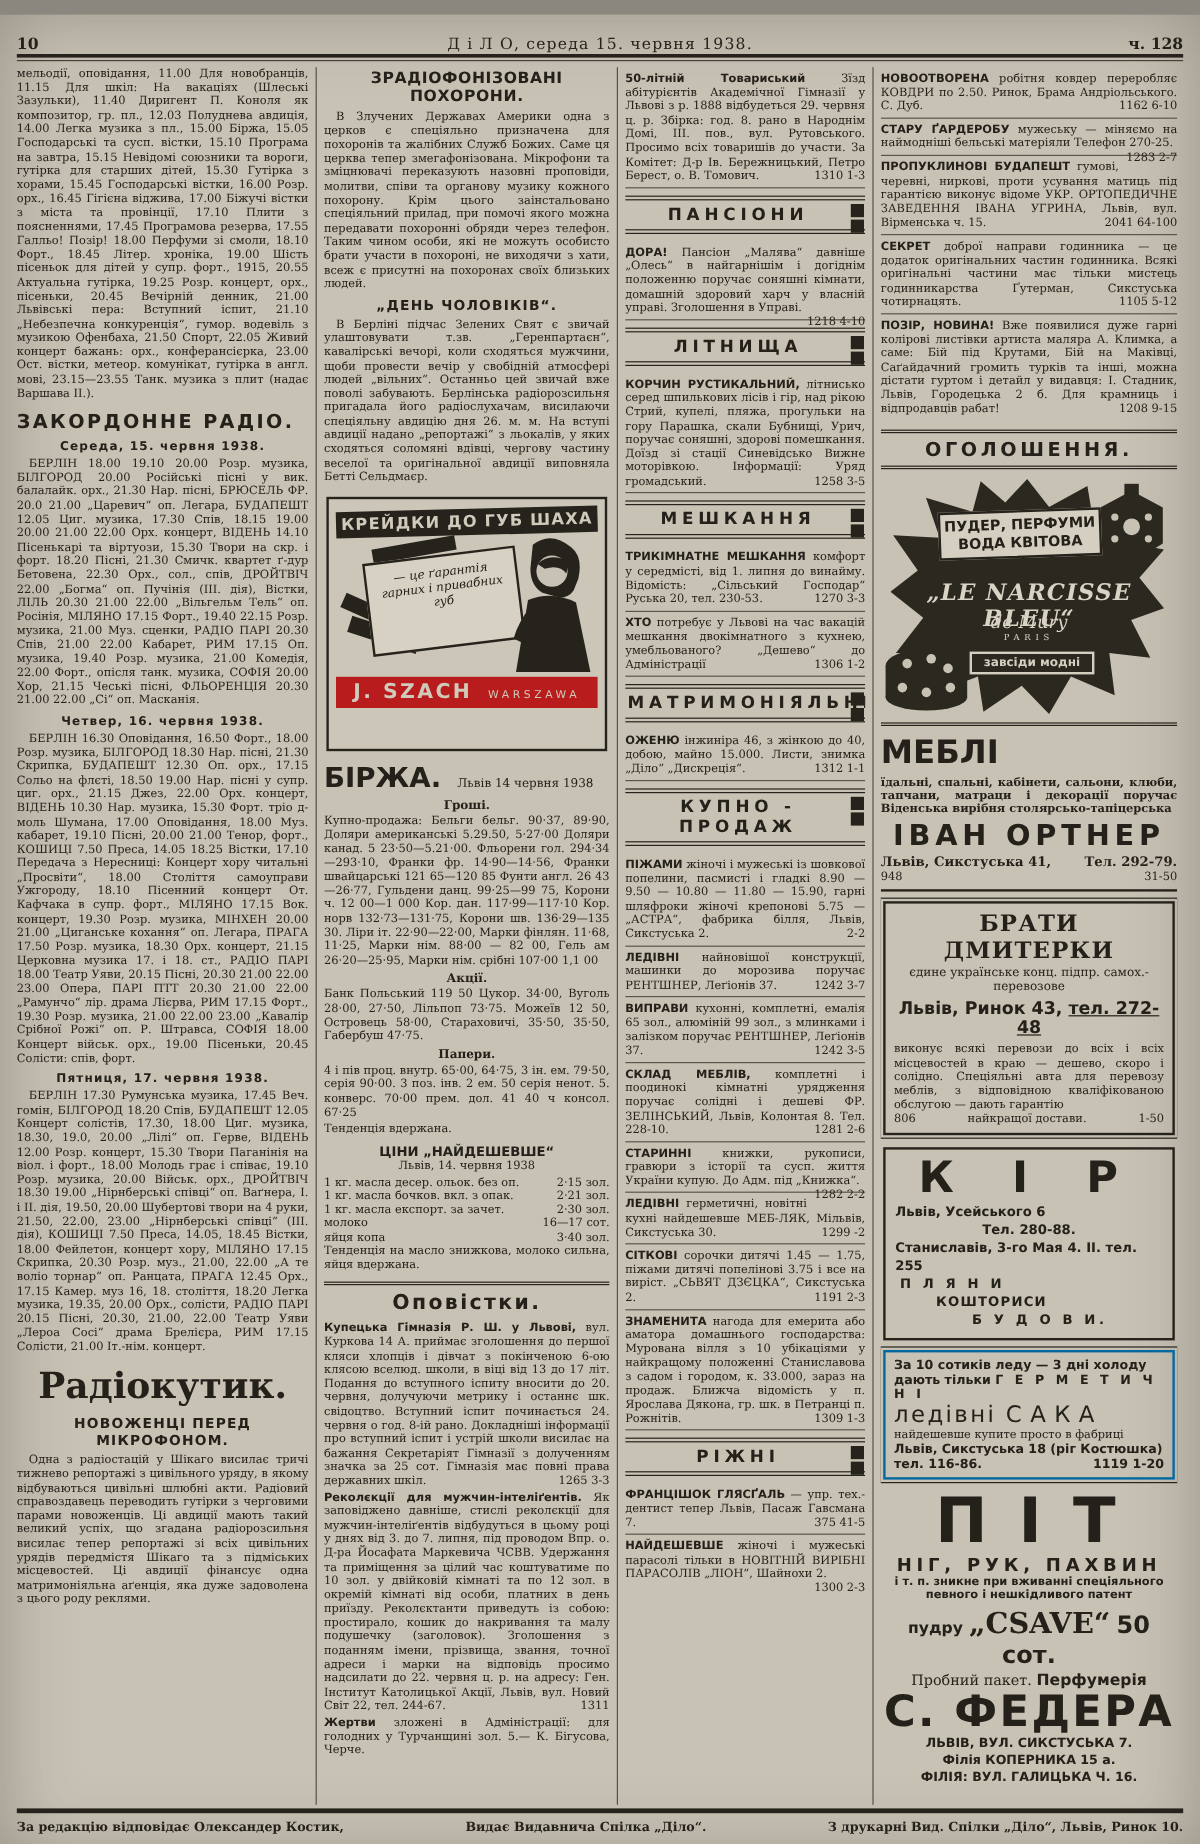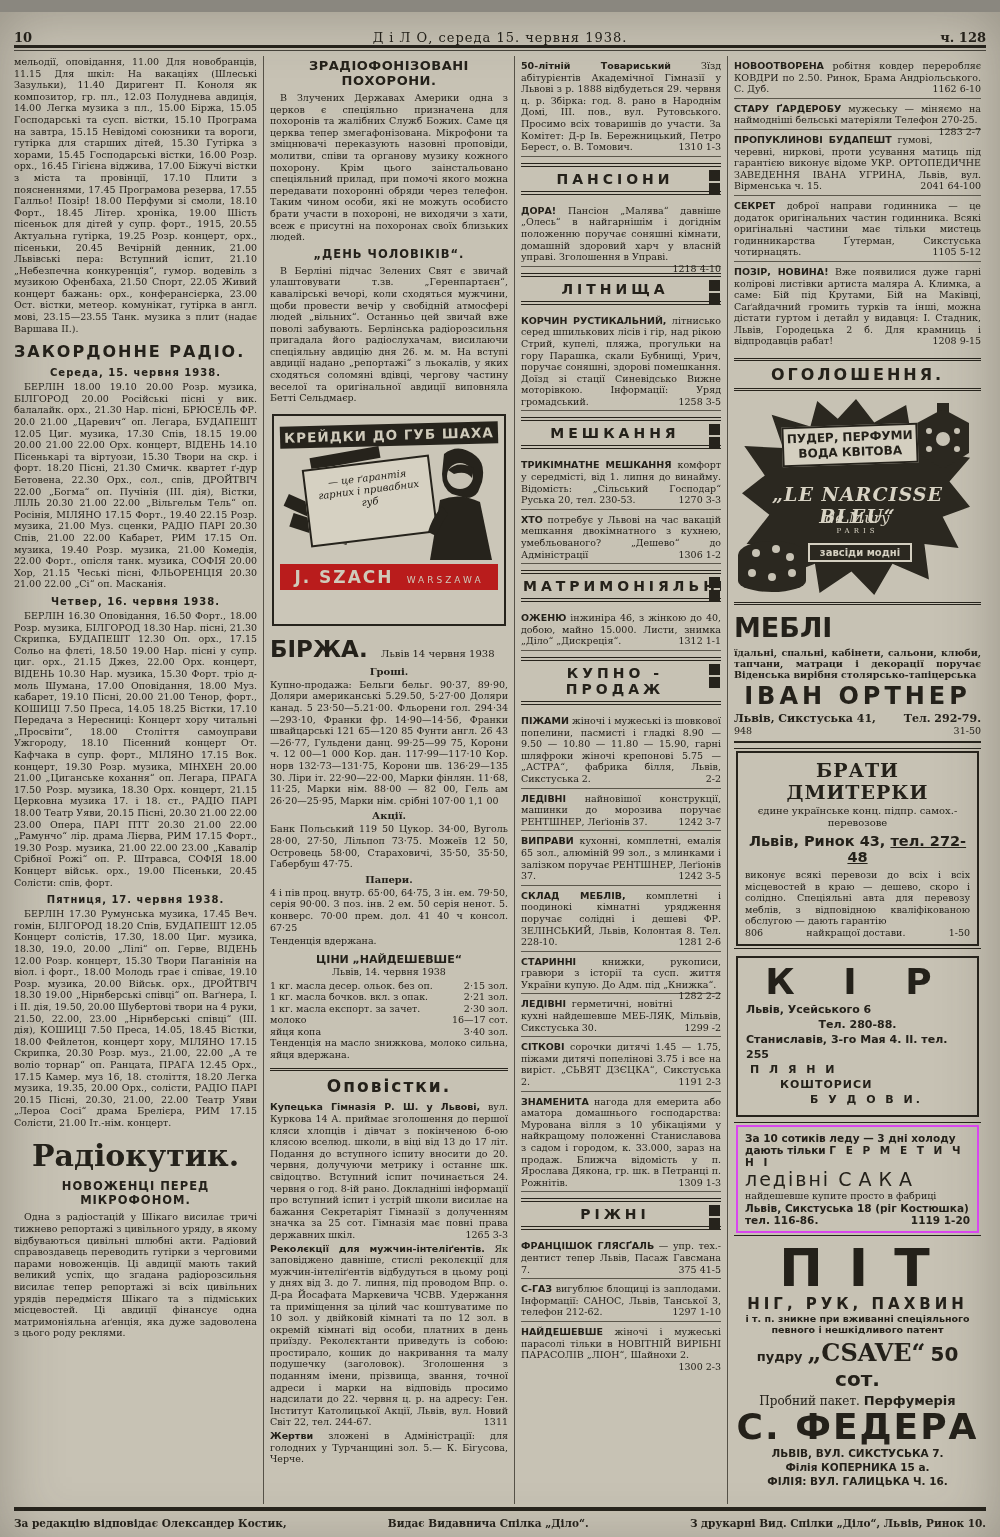--- a/index.html
+++ b/index.html
@@ -115,21 +115,21 @@
   
   .kir{ border:2px solid #26231c; margin:10px 2px 8px 2px; padding:4px 8px 8px 8px; }
   .kir-title{ font-family:"DejaVu Sans", sans-serif; font-weight:bold; font-size:36px;
     letter-spacing:18px; text-align:center; line-height:40px; }
   .kir-line{ font-family:"DejaVu Sans", sans-serif; font-weight:bold; font-size:11px; line-height:15px; }
   .kir-c{ text-align:center; }
   .kir-i1{ padding-left:4px; letter-spacing:3px; }
   .kir-i2{ padding-left:34px; letter-spacing:1px; }
   .kir-i3{ padding-left:64px; letter-spacing:3px; }
   
-  .saka{ border:2px solid #d946ef; outline:1px solid #26231c; outline-offset:2px; margin:8px 2px; padding:5px 7px; }
+  .saka{ border:2px solid #0369a1; outline:1px solid #26231c; outline-offset:2px; margin:8px 2px; padding:5px 7px; }
   .saka-l1{ font-family:"DejaVu Sans", sans-serif; font-weight:bold; font-size:10.5px; }
   .saka-l2 b{ letter-spacing:3px; }
   .saka-title{ font-family:"DejaVu Sans", sans-serif; font-weight:normal; font-size:19px; letter-spacing:2px; }
   .saka-title .wide{ letter-spacing:7px; }
   .saka p{ font-size:9.5px; line-height:11.5px; }
   .saka-addr{ font-family:"DejaVu Sans", sans-serif; font-weight:bold; font-size:10.5px; }
   
   .pit{ text-align:center; margin-top:6px; }
   .pit-title{ font-family:"DejaVu Sans", sans-serif; font-weight:bold; font-size:52px;
     letter-spacing:26px; line-height:54px; padding-left:20px; }
@@ -341,23 +341,20 @@
 
         <div class="sec-head">
           <span class="sec-sq"></span>
           <span>РІЖНІ</span>
         </div>
 
         <div class="ad">
           <p><b class="lead">ФРАНЦІШОК ГЛЯСҐАЛЬ</b> <span>— упр. тех.-дентист тепер Львів, Пасаж Гавсмана 7.</span> <span class="ref">375 41-5</span></p>
         </div>
 
-        <div class="ad">
-          <p><b class="lead">С-ГАЗ</b> <span>вигублює блощиці із заплодами. Інформації: САНОС, Львів, Танської 3, телефон 212-62.</span> <span class="ref">1297 1-10</span></p>
-        </div>
 
         <div class="ad">
           <p><b class="lead">НАЙДЕШЕВШЕ</b> <span>жіночі і мужеські парасолі тільки в НОВІТНІЙ ВИРІБНІ ПАРАСОЛІВ „ЛІОН“, Шайнохи 2.</span> <span class="ref">1300 2-3</span></p>
         </div>
       </div>
 
     <div class="vrule"></div>
 
     <div class="col c4">
       <div>

